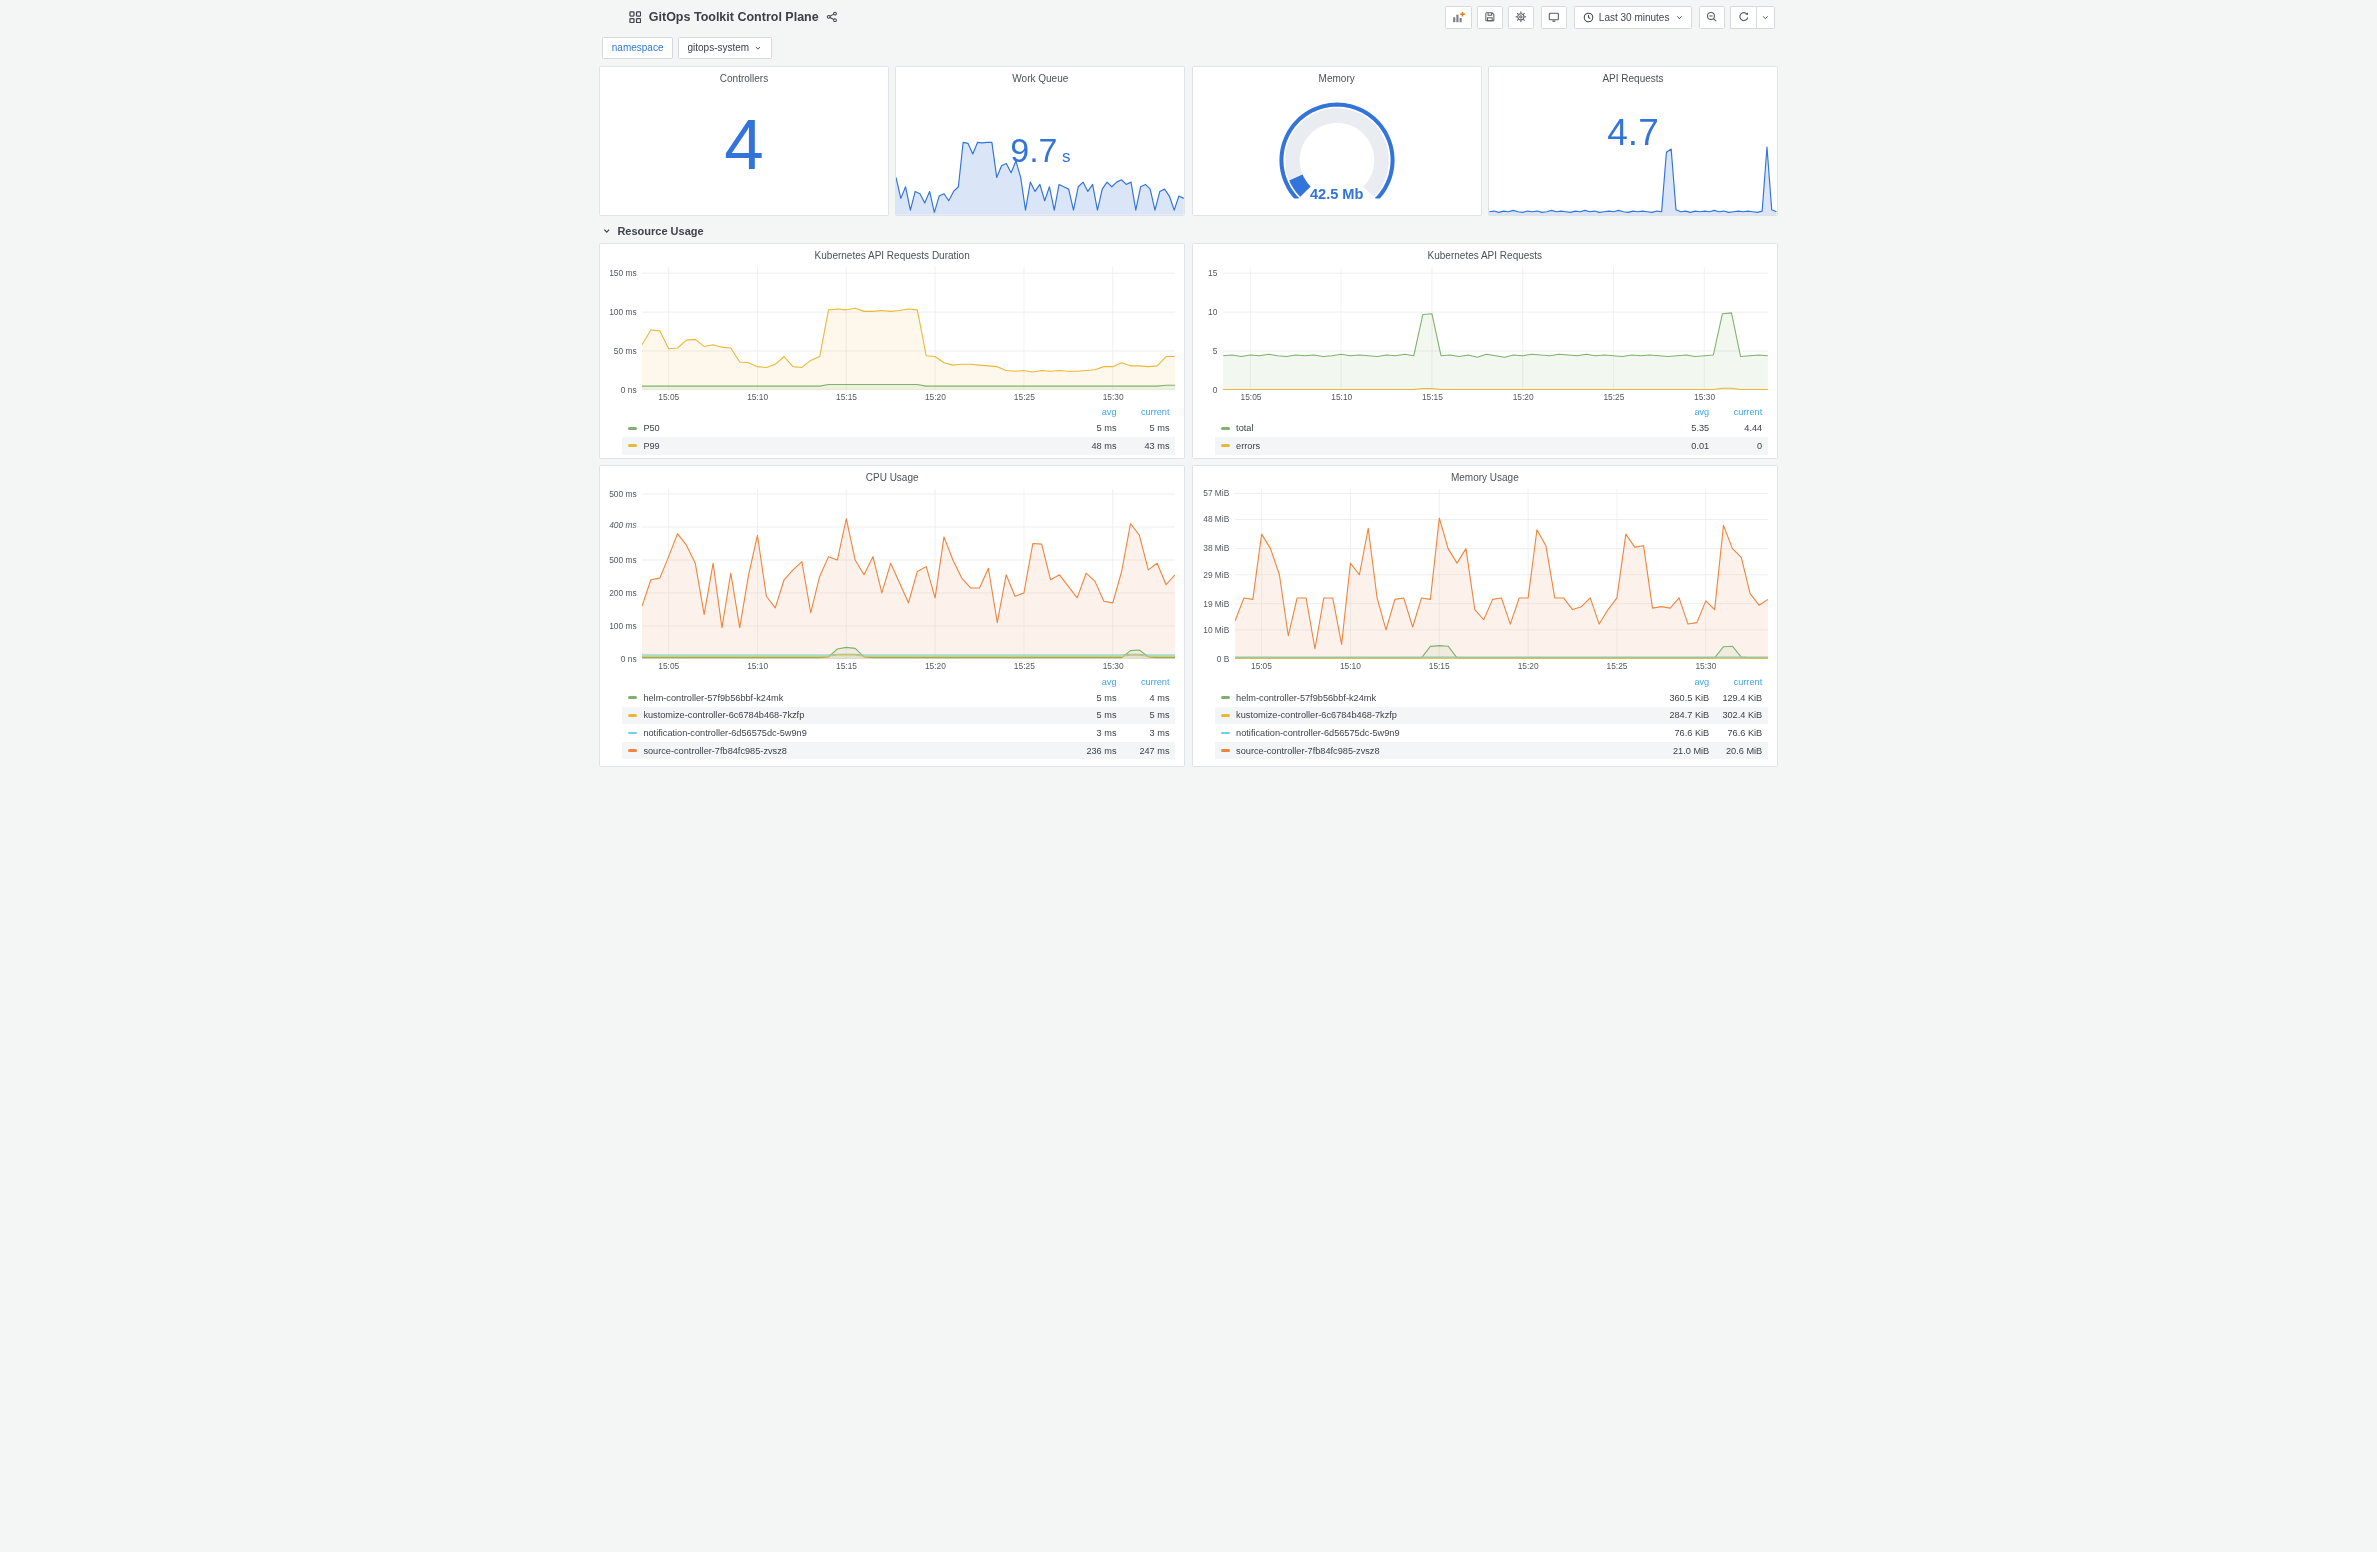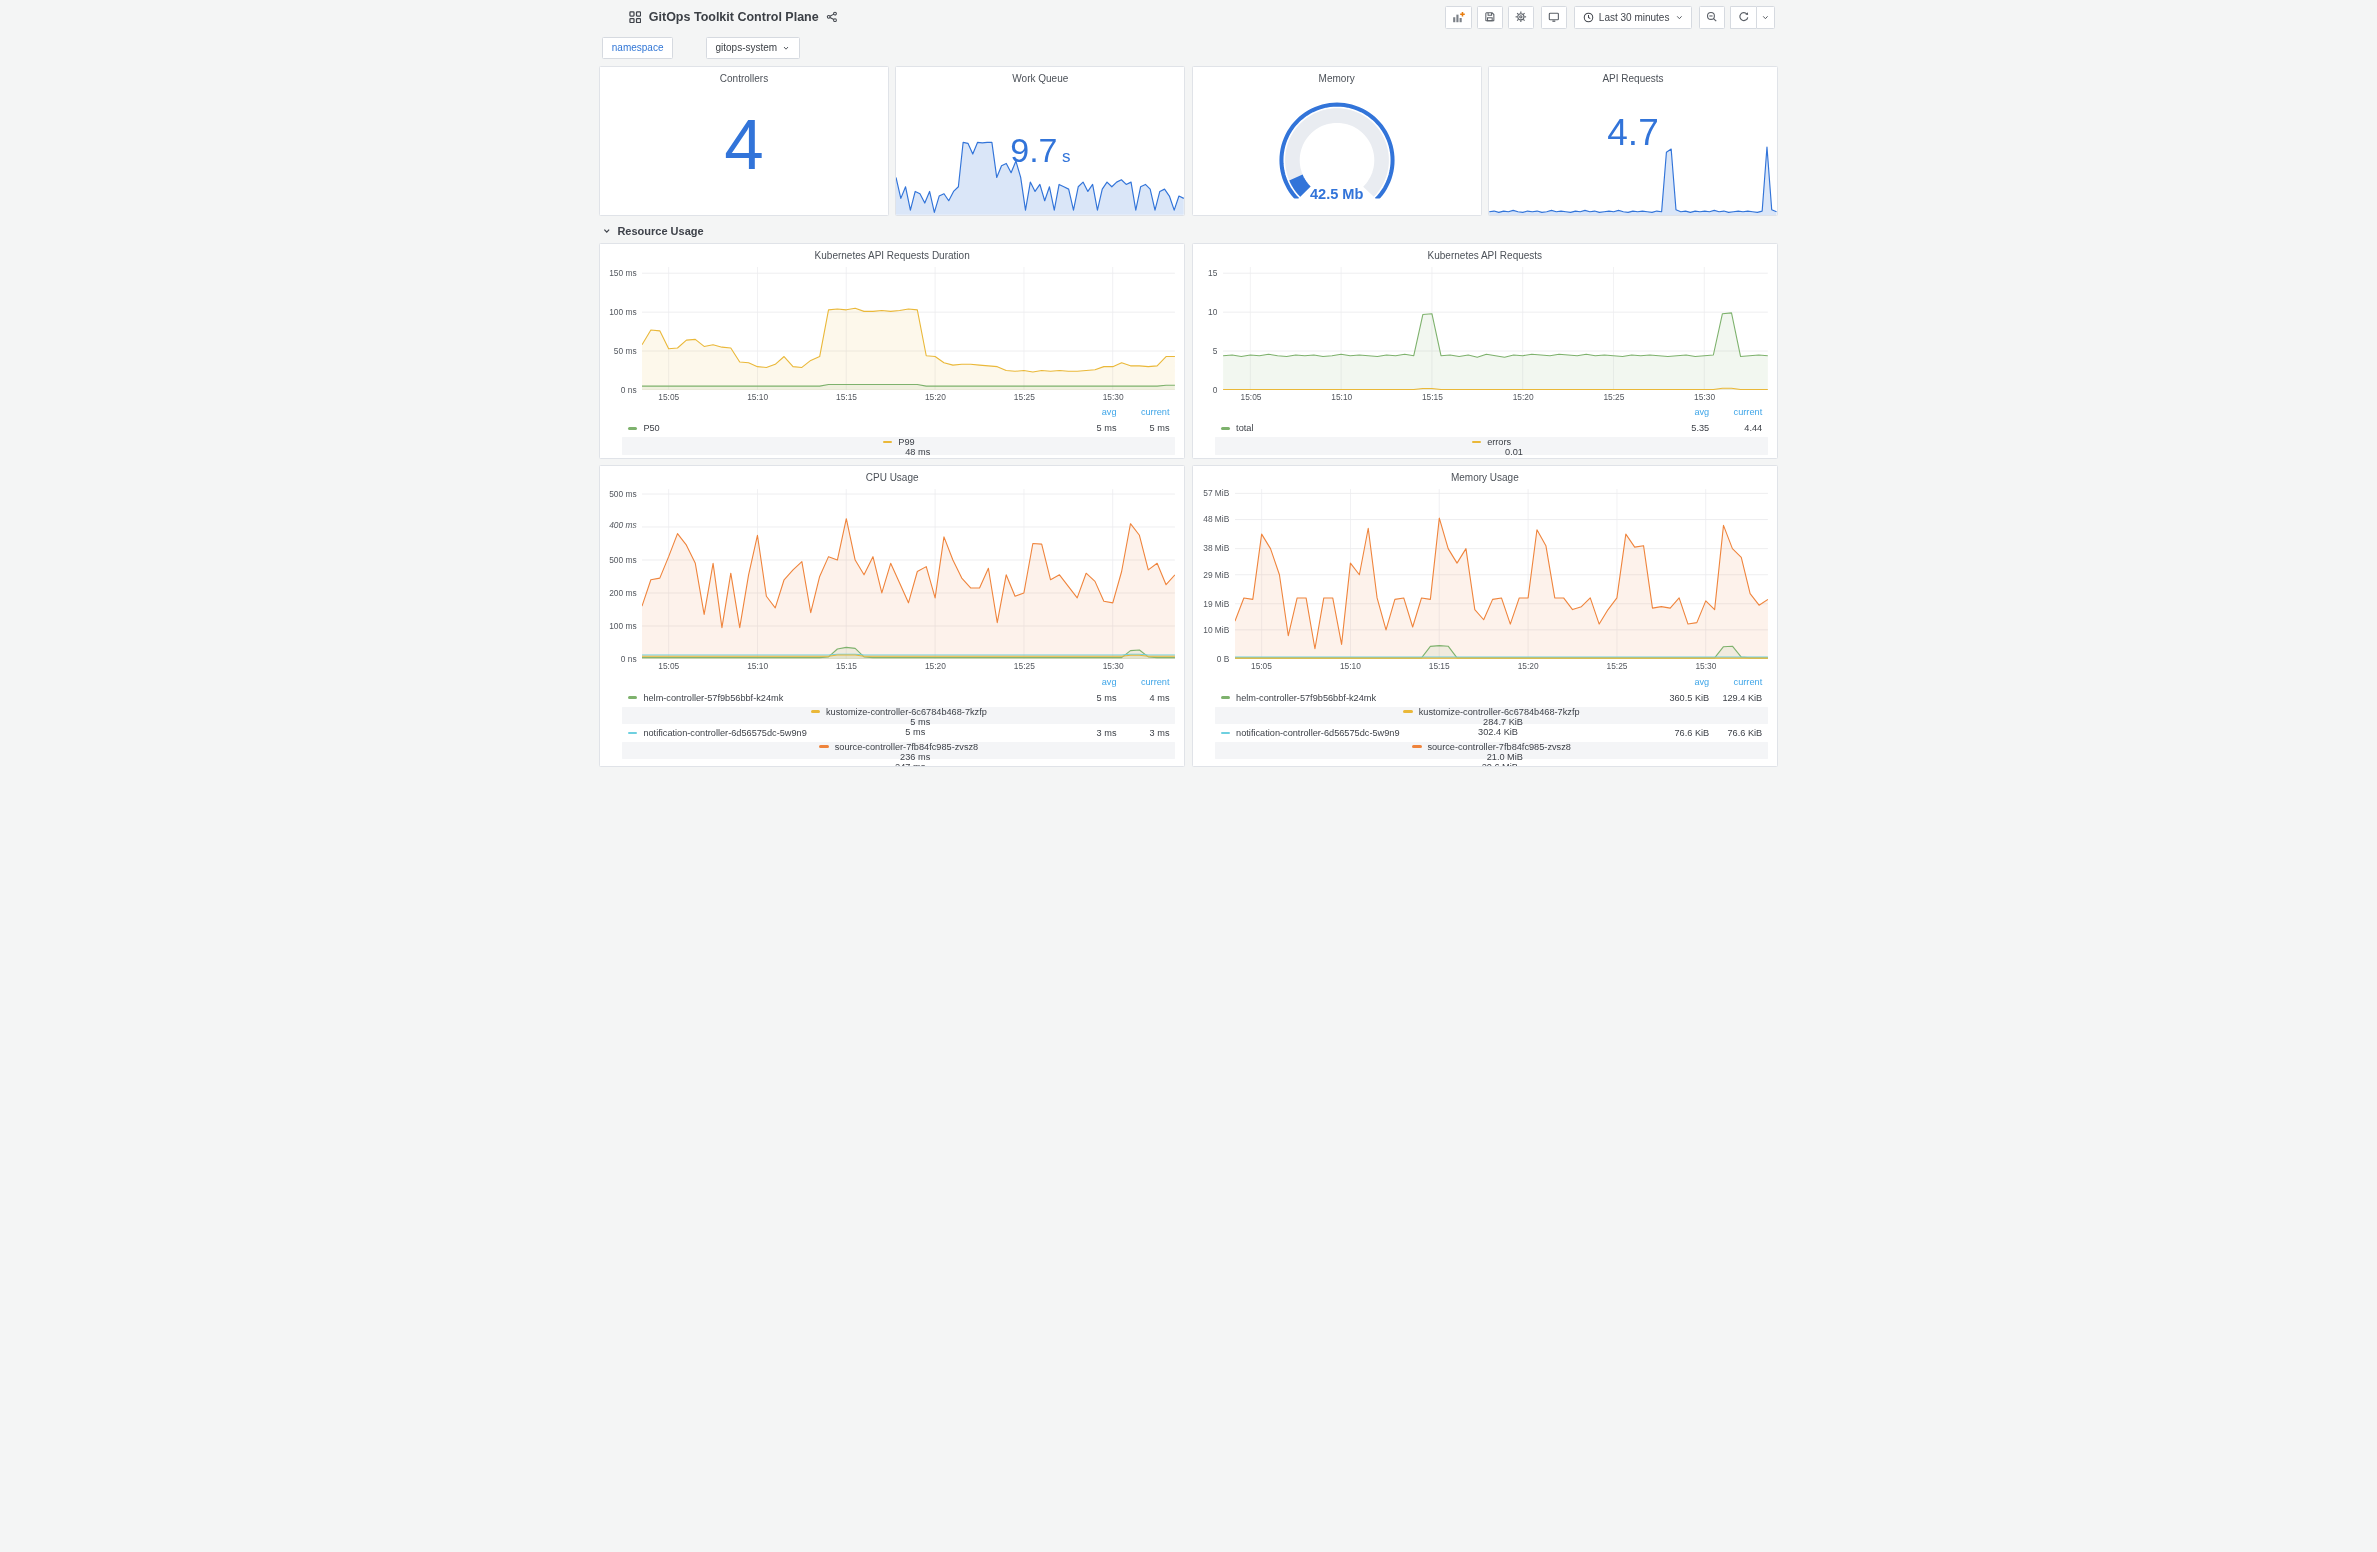--- a/index.html
+++ b/index.html
@@ -21,21 +21,21 @@
   .split .tbtn { margin-left:0; }
   .split .tbtn:first-child { border-right:none; border-radius:1.5px 0 0 1.5px; }
   .split .tbtn:last-child { border-radius:0 1.5px 1.5px 0; min-width:19px; padding:0 3.7px; }
   .icon { display:inline-flex; }
 
   
   .varrow { display:flex; align-items:center; gap:4.4px; margin:2.9px 2.9px 7.3px; }
   .chip { height:22px; display:flex; align-items:center; padding:0 8.8px; background:#fff;
           border:0.7px solid #d6dae0; border-radius:1.5px; font-size:10px; }
   .chip.label { color:#3277d6; font-weight:500; }
-  .chip.value { color:#3c4046; gap:5.1px; cursor:pointer;margin-left:28px; }
+  .chip.value { color:#3c4046; gap:5.1px; cursor:pointer; }
 
   
   .panel { position:relative; background:#fff; border:0.7px solid #e0e3e8; border-radius:1.5px; overflow:hidden; }
   .panel-title { text-align:center; font-size:10px; font-weight:500; color:#4c5158; padding:5.9px 0 1.5px; cursor:pointer; }
 
   .stats-grid { display:grid; grid-template-columns:repeat(4,1fr); gap:6.6px; }
   .stat-panel { height:150px; }
   .stat-value { position:absolute; left:50%; top:52%; transform:translate(-50%,-50%);
                 color:#3274d9; font-weight:500; line-height:1; white-space:nowrap; z-index:2; }
   .stat-value .unit { font-weight:500; }
@@ -54,21 +54,21 @@
   .chart-panel-lg { height:302px; }
   .chart-wrap { display:flex; margin:4.4px 8.8px 0 4.4px; }
   .ylabels { position:relative; flex:none; }
   .ylabel { position:absolute; right:5.9px; font-size:8.4px; color:#54585f; white-space:nowrap; }
   .plot { position:relative; flex:1; cursor:crosshair; }
   .xlabels { position:relative; height:13px; margin-right:8.8px; }
   .xlabel { position:absolute; top:2.2px; transform:translateX(-50%); font-size:8.4px; color:#54585f; }
 
   .legend { margin:2.2px 8.8px 0 22px; font-size:9.2px; }
   .lrow { display:flex; align-items:center; height:17.6px; padding:0 5.9px; border-radius:0.7px; }
-  .lrow.alt { background:#f4f5f7;flex-direction:column; }
+  .lrow.alt { background:#f4f5f7; }
   .lhead { display:flex; height:14.6px; padding:0 5.9px; align-items:center; }
   .lname { flex:1; display:flex; align-items:center; gap:5.9px; color:#3d4148; cursor:pointer; }
   .ldash { width:9.5px; height:2.9px; border-radius:1.5px; flex:none; }
   .lcol-a { width:63px; text-align:right; color:#3d4148; }
   .lcol-c { width:53px; text-align:right; color:#3d4148; }
   .lhead .lcol-a, .lhead .lcol-c { color:#40a6e8; font-weight:500; cursor:pointer; }
   svg { display:block; }
 </style>
 </head>
 <body>

